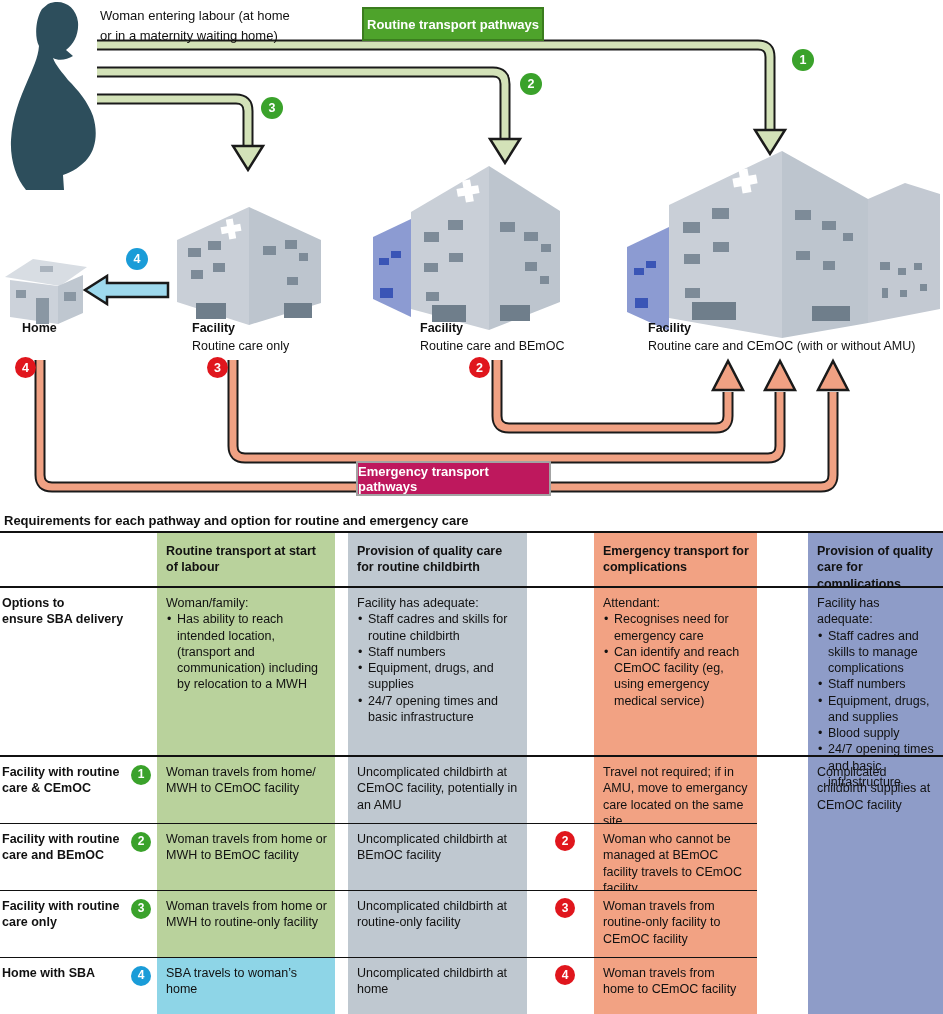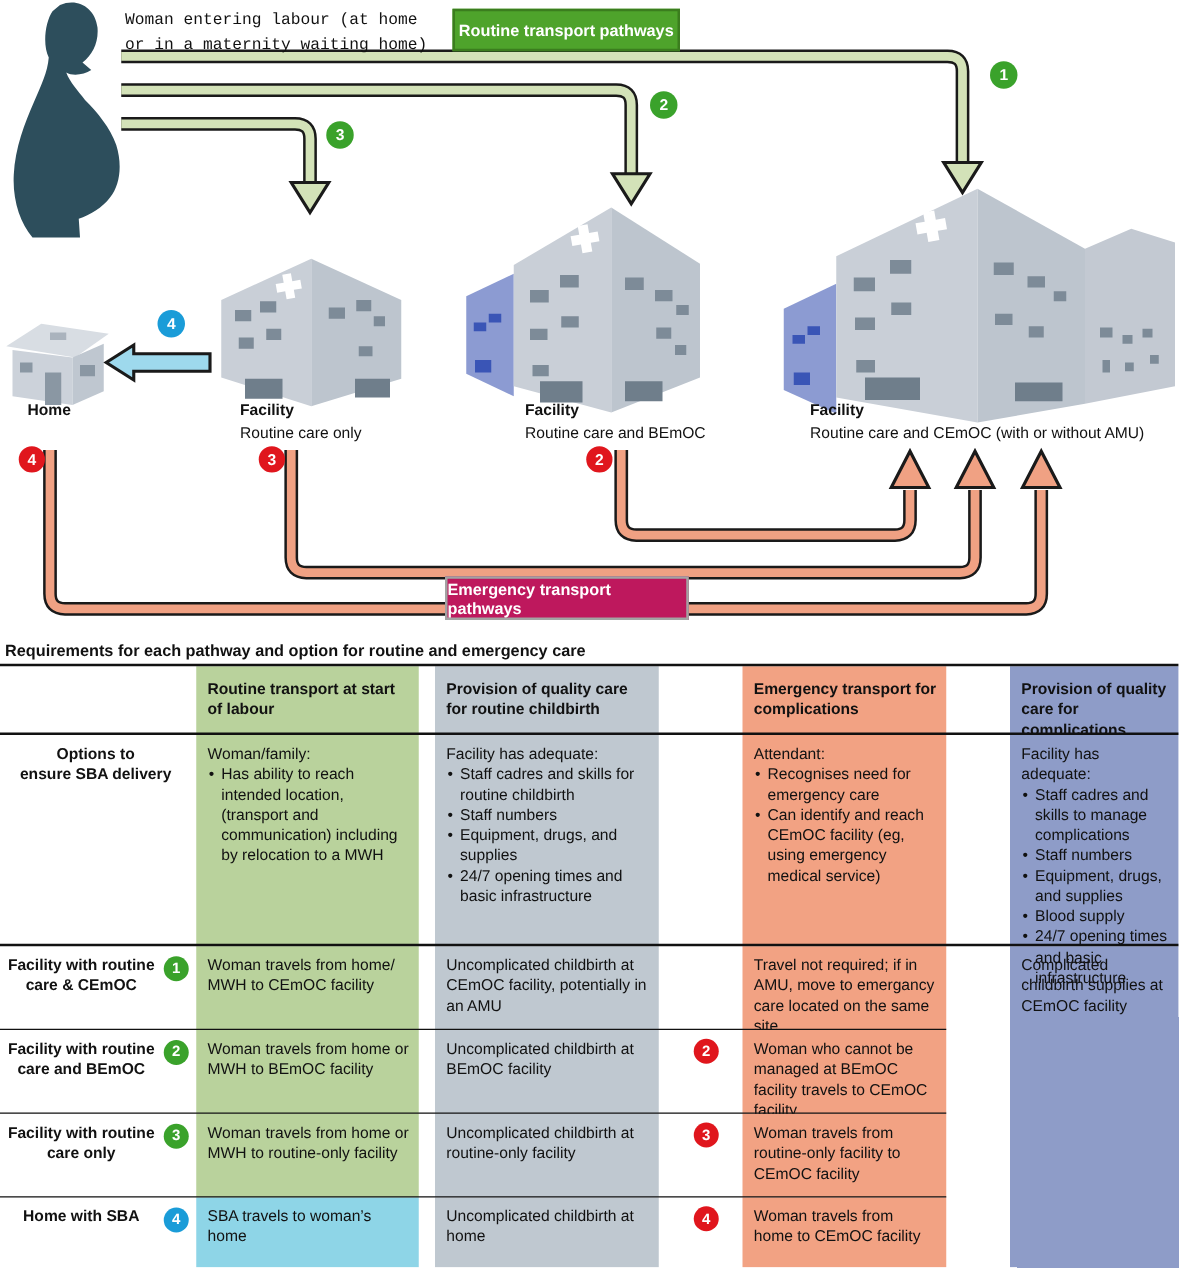--- a/index.html
+++ b/index.html
@@ -2,42 +2,42 @@
 <html><head>
 <meta charset="utf-8">
 <style>
   html,body{margin:0;padding:0;background:#fff;}
   .canvas{position:relative;width:943px;height:1014px;background:#fff;overflow:hidden;
           font-family:"Liberation Sans",sans-serif;color:#111;}
   .abs{position:absolute;}
   svg{display:block;}
 
   
-  .caption{left:100px;top:6px;font-size:13px;line-height:1.5;white-space:pre-line;font-family:Liberation Mono, monospace;}
+  .caption{left:100px;top:6px;font-size:13px;line-height:1.5;white-space:pre-line;}
   .pathway-box{display:flex;align-items:center;justify-content:center;
                color:#fff;font-weight:bold;font-size:13px;}
   .routine-box{left:362px;top:7px;width:178px;height:30px;background:#4ea32b;border:2px solid #3b7d1e;}
   .emergency-box{left:356px;top:461px;width:191px;height:31px;background:#be185d;border:2px solid #a3a3a3;}
 
   .circle{width:22px;height:22px;border-radius:50%;display:flex;align-items:center;justify-content:center;
           color:#fff;font-weight:bold;font-size:12.5px;}
   .cg{background:#3aa22b;} .cr{background:#e0161d;width:21px;height:21px;} .cb{background:#1a9cd8;}
 
   .bldg-label{font-size:12.5px;line-height:1.42;}
   .bldg-label .nm{font-weight:bold;}
 
   
   .table-title{left:4px;top:513px;font-weight:bold;font-size:13px;}
   .tg{position:absolute;left:0;top:533px;width:943px;height:481px;display:grid;
       grid-template-columns:157px 178px 13px 179px 51px 179px 11px 175px;
       grid-template-rows:55px 169px 67px 67px 67px 56px;}
   .cell{font-size:12.5px;line-height:1.3;padding:7px 8px 4px 9px;color:#111;}
   .hdr{font-weight:bold;padding-top:10px;}
   .lbl{font-weight:bold;padding:7px 6px 0 2px;display:flex;gap:3px;white-space:pre-line;line-height:1.3;
-       font-size:12.5px;text-align:center;}
+       font-size:12.5px;}
   .lbl .txt{flex:1;}
   .gapcell{display:flex;justify-content:flex-end;align-items:flex-start;padding:6px 3px 0 0;}
   .badge{width:20px;height:20px;border-radius:50%;color:#fff;font-weight:bold;font-size:12px;
          display:flex;align-items:center;justify-content:center;flex:0 0 auto;margin-top:1px;}
   .bg-green{background:#b9d29c;} .bg-gray{background:#bfc8d0;} .bg-salmon{background:#f2a283;margin-left:16px;}
   .bg-blue{background:#8e9cc8;margin-left:40px;} .bg-cyan{background:#8ed5e7;}
   .col-1{grid-column:1}.col-2{grid-column:2}.col-4{grid-column:4}
   .col-5{grid-column:5}.col-6{grid-column:6}.col-8{grid-column:8}
   .row-1{grid-row:1}.row-2{grid-row:2}.row-3{grid-row:3}.row-4{grid-row:4}.row-5{grid-row:5}.row-6{grid-row:6}
   .rowspan{grid-row:3 / span 4;}

